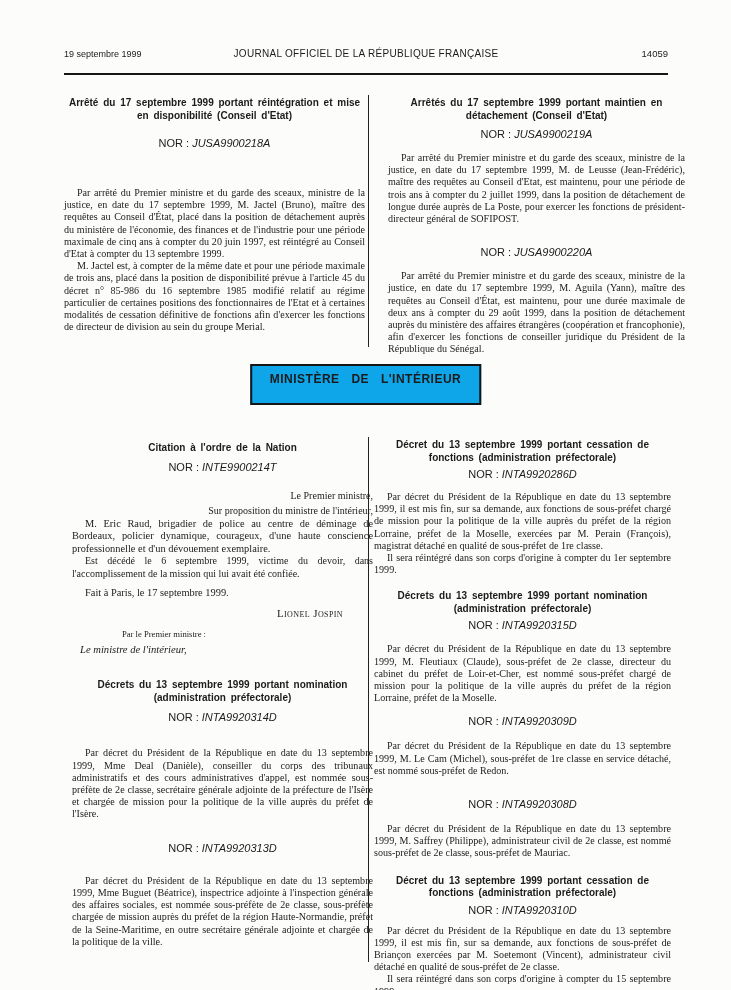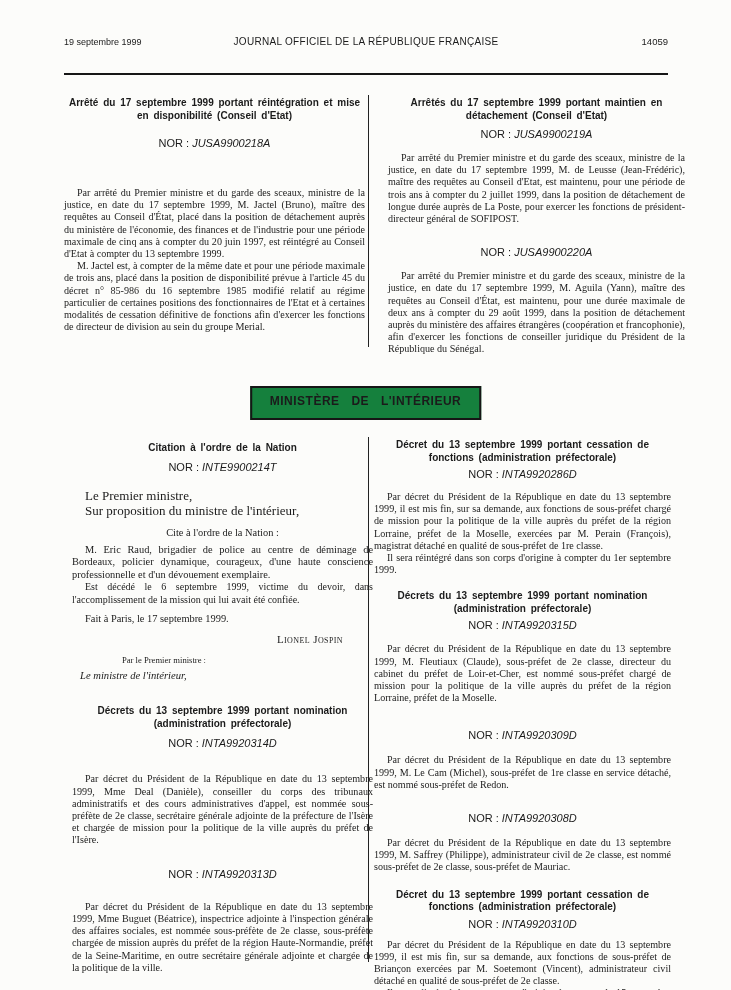--- a/index.html
+++ b/index.html
@@ -8,42 +8,42 @@
     position:relative;
     width:731px;height:990px;
     margin:0 auto;
     background:#fcfcfa;
     color:#1b1b1b;
     font-family:"Liberation Serif", serif;
     overflow:hidden;
   }
   
   .jo-header{
-    position:absolute;left:64px;top:36px;width:604px;
+    position:absolute;left:64px;top:48px;width:604px;
     display:flex;align-items:baseline;
     font-family:"Liberation Sans", sans-serif;
   }
   .jo-date{font-size:9px;flex:0 0 150px;text-align:left;}
   .jo-title{font-size:10px;flex:1;text-align:center;letter-spacing:.3px;}
   .jo-folio{font-size:9.5px;flex:0 0 150px;text-align:right;}
   .header-rule{position:absolute;left:64px;top:73px;width:604px;height:2px;background:#161616;}
   
   .col{position:absolute;}
   .col-tl{left:64px;top:93px;width:301px;}
   .col-tr{left:388px;top:93px;width:297px;}
   .col-bl{left:72px;top:437px;width:301px;}
   .col-br{left:374px;top:437px;width:297px;}
   .vrule{position:absolute;width:1px;background:#222;}
   .vrule-top{left:368px;top:95px;height:252px;}
   .vrule-bottom{left:368px;top:437px;height:525px;}
   
   .banner{
-    position:absolute;top:386px;left:50%;transform:translateX(-50%);
-    border:2px solid #161616;background:#15803d;
-    padding:6px 18px 10px 18px;
+    position:absolute;top:364px;left:50%;transform:translateX(-50%);
+    border:2px solid #161616;background:#0ea5e9;
+    padding:6px 18px 17px 18px;
     font-family:"Liberation Sans", sans-serif;
     font-weight:bold;font-size:12px;letter-spacing:.5px;word-spacing:8px;
     white-space:nowrap;
   }
   
   .art-title{
     margin:0;text-align:center;
     font-family:"Liberation Sans", sans-serif;
     font-weight:bold;font-size:10px;line-height:12.5px;
     word-spacing:2px;
@@ -51,21 +51,21 @@
   .nor{
     margin:0;text-align:center;
     font-family:"Liberation Sans", sans-serif;
     font-size:11px;line-height:10px;
   }
   .nor-code{font-style:italic;margin-left:3px;}
   .bp{ 
     margin:0;text-align:justify;text-indent:13px;
     font-size:10.1px;line-height:12.2px;
   }
-  .line-i{margin:0;text-indent:13px;font-size:13px;line-height:15px;}
+  .line-i{margin:0;text-indent:13px;font-size:10px;line-height:15px;text-align:right;}
   .centerline{margin:9px 0 6px 0;text-align:center;font-size:10.4px;}
   .dateline{margin:6px 0 0 0;text-indent:13px;font-size:10.4px;line-height:14px;}
   .sig{margin:7px 30px 0 0;text-align:right;font-variant:small-caps;font-size:11px;letter-spacing:.4px;}
   .ctr-intro{margin:10px 0 0 50px;font-size:8.6px;font-family:"Liberation Serif",serif;}
   .ctr-role{margin:5px 0 0 8px;font-style:italic;font-size:10.6px;}
   .ctr-name{margin:2px 0 0 0;font-variant:small-caps;font-size:10.6px;letter-spacing:.3px;}
 </style>
 </head>
 <body>
 
@@ -109,21 +109,20 @@
   <div class="banner">MINISTÈRE DE L'INTÉRIEUR</div>
 
   <div class="col col-bl">
     <article>
       <h2 class="art-title" style="margin-top:5px;">Citation à l'ordre de la Nation</h2>
       <p class="nor" style="margin-top:7px;">
         <span>NOR :</span><span class="nor-code">INTE9900214T</span>
       </p>
       <p class="line-i" style="margin-top:16px;">Le Premier ministre,</p>
       <p class="line-i">Sur proposition du ministre de l'intérieur,</p>
-      <p class="centerline">Cite à l'ordre de la Nation :</p>
       <p class="bp" style="font-size:10.4px;line-height:12.6px;">M. Eric Raud, brigadier de police au centre de déminage de Bordeaux, policier dynamique, courageux, d'une haute conscience professionnelle et d'un dévouement exemplaire.</p>
       <p class="bp" style="font-size:10px;line-height:12.6px;">Est décédé le 6 septembre 1999, victime du devoir, dans l'accomplissement de la mission qui lui avait été confiée.</p>
       <p class="dateline">Fait à Paris, le 17 septembre 1999.</p>
       <p class="sig">Lionel Jospin</p>
       <p class="ctr-intro">Par le Premier ministre :</p>
       <p class="ctr-role">Le ministre de l'intérieur,</p>
     </article>
 
     <article>
       <h2 class="art-title" style="margin-top:24px;">Décrets du 13 septembre 1999 portant nomination (administration préfectorale)</h2>
@@ -147,21 +146,21 @@
       <p class="bp" style="margin-top:12px;">Par décret du Président de la République en date du 13 septembre 1999, il est mis fin, sur sa demande, aux fonctions de sous-préfet chargé de mission pour la politique de la ville auprès du préfet de la région Lorraine, préfet de la Moselle, exercées par M. Perain (François), magistrat détaché en qualité de sous-préfet de 1re classe.</p>
       <p class="bp">Il sera réintégré dans son corps d'origine à compter du 1er septembre 1999.</p>
     </article>
 
     <article>
       <h2 class="art-title" style="margin-top:14px;">Décrets du 13 septembre 1999 portant nomination (administration préfectorale)</h2>
       <p class="nor" style="margin-top:5px;">
         <span>NOR :</span><span class="nor-code">INTA9920315D</span>
       </p>
       <p class="bp" style="margin-top:13px;">Par décret du Président de la République en date du 13 septembre 1999, M. Fleutiaux (Claude), sous-préfet de 2e classe, directeur du cabinet du préfet de Loir-et-Cher, est nommé sous-préfet chargé de mission pour la politique de la ville auprès du préfet de la région Lorraine, préfet de la Moselle.</p>
-      <p class="nor" style="margin-top:26px;">
+      <p class="nor" style="margin-top:12px;">
         <span>NOR :</span><span class="nor-code">INTA9920309D</span>
       </p>
       <p class="bp" style="margin-top:14px;">Par décret du Président de la République en date du 13 septembre 1999, M. Le Cam (Michel), sous-préfet de 1re classe en service détaché, est nommé sous-préfet de Redon.</p>
       <p class="nor" style="margin-top:22px;">
         <span>NOR :</span><span class="nor-code">INTA9920308D</span>
       </p>
       <p class="bp" style="margin-top:14px;">Par décret du Président de la République en date du 13 septembre 1999, M. Saffrey (Philippe), administrateur civil de 2e classe, est nommé sous-préfet de 2e classe, sous-préfet de Mauriac.</p>
     </article>
 
     <article>

